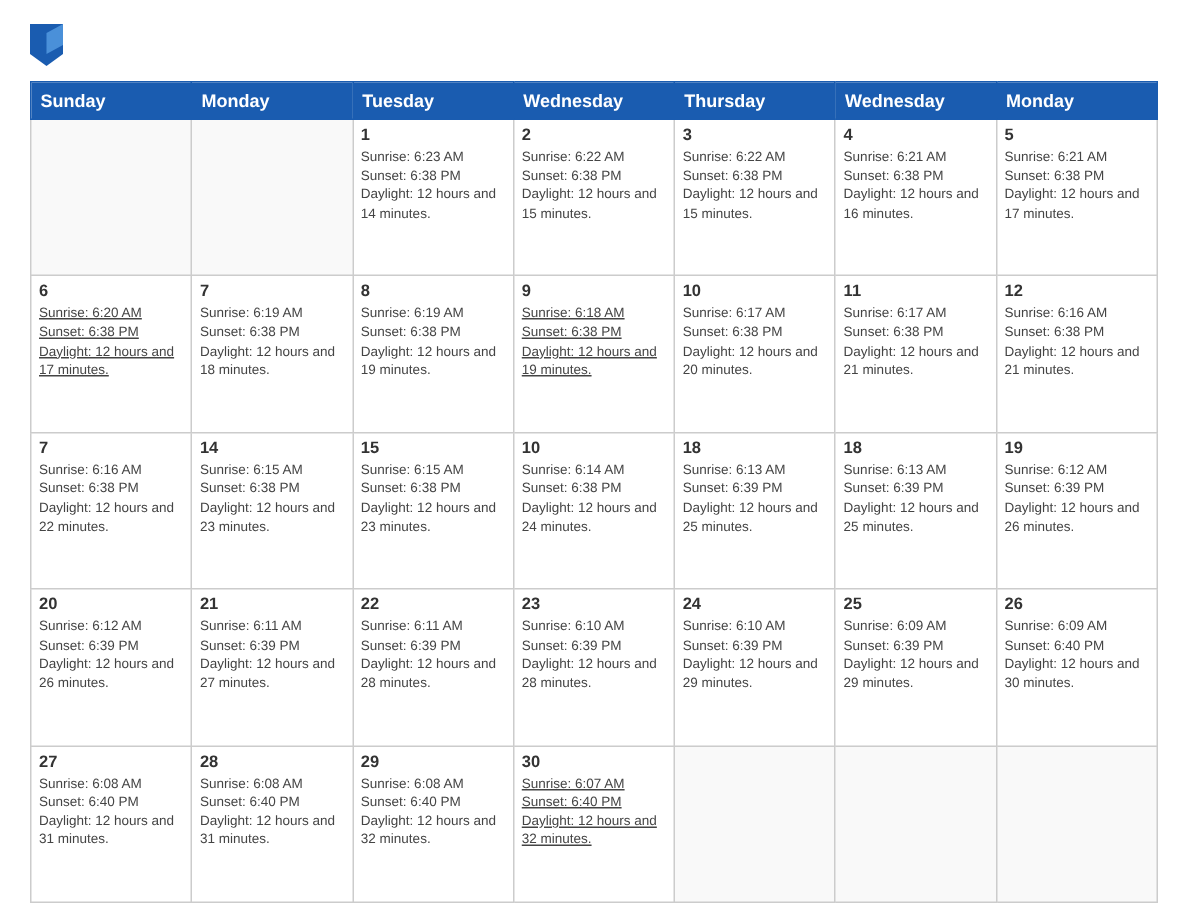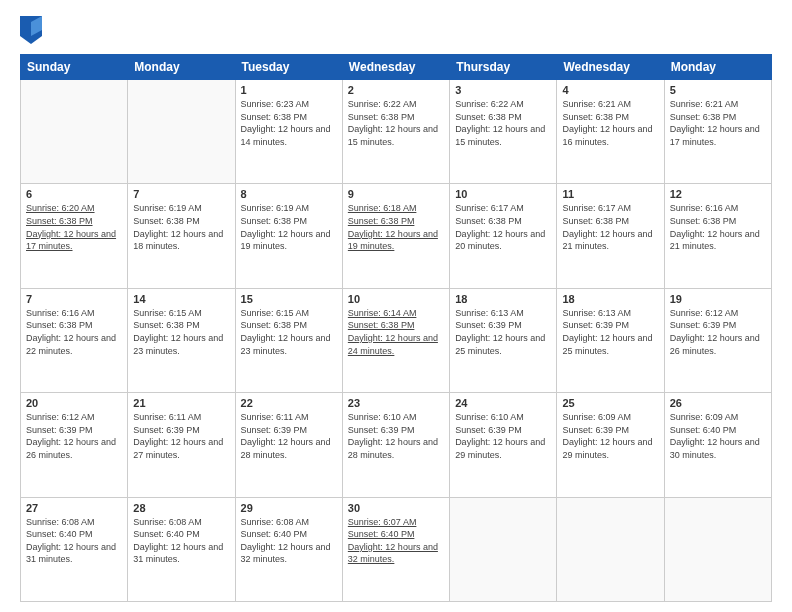--- a/index.html
+++ b/index.html
@@ -224,21 +224,21 @@
 Daylight: 12 hours and 23 minutes.</div>
           </td>
           <td>
             <span class="day-number">15</span>
             <div class="day-info" style="white-space: pre-line;">Sunrise: 6:15 AM
 Sunset: 6:38 PM
 Daylight: 12 hours and 23 minutes.</div>
           </td>
           <td>
             <span class="day-number">10</span>
-            <div class="day-info" style="white-space: pre-line; text-decoration: underline;">Sunrise: 6:14 AM
+            <div class="day-info" style="white-space: pre-line;">Sunrise: 6:14 AM
 Sunset: 6:38 PM
 Daylight: 12 hours and 24 minutes.</div>
           </td>
           <td>
             <span class="day-number">18</span>
             <div class="day-info" style="white-space: pre-line;">Sunrise: 6:13 AM
 Sunset: 6:39 PM
 Daylight: 12 hours and 25 minutes.</div>
           </td>
           <td>

